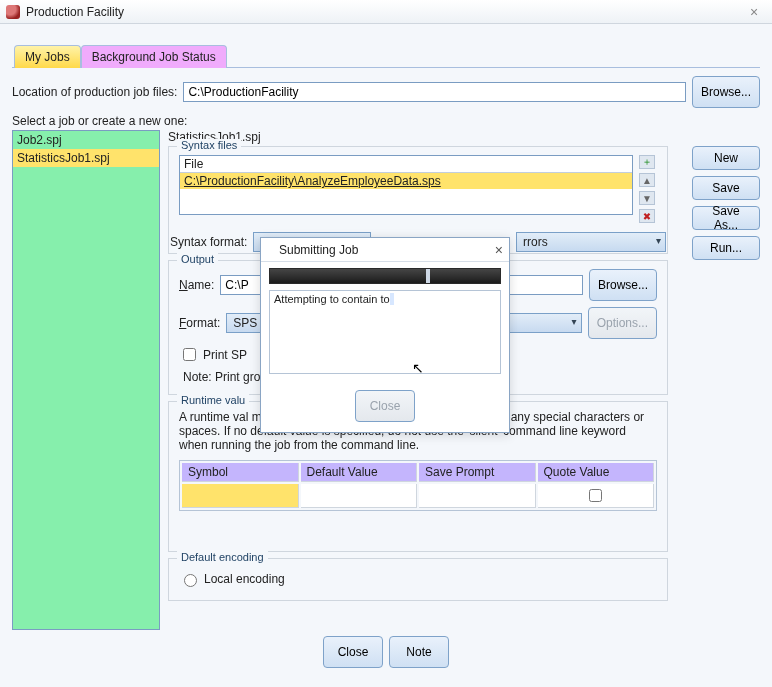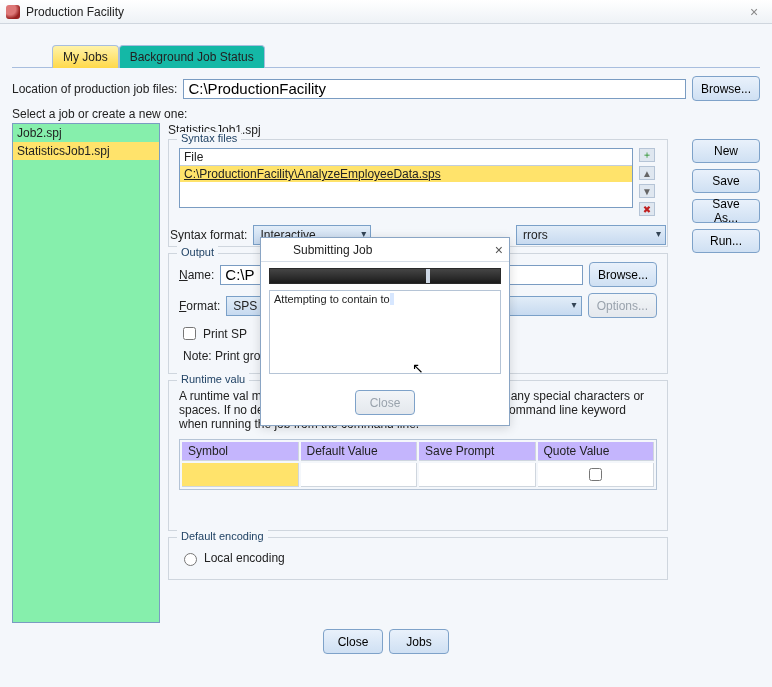--- a/index.html
+++ b/index.html
@@ -37,40 +37,39 @@
   .tabs {
     display: flex; gap: 0;
     margin-bottom: 8px;
     padding-left: 2px;
     border-bottom: 1px solid #a8bede;
   }
   .tab {
     padding: 4px 10px;
     border: 1px solid #a8bede;
     border-bottom: none;
-    background: #14b8a6;
+    background: #f0abfc;
     border-radius: 4px 4px 0 0;
     cursor: pointer;
     margin-right: 0;
     position: relative;
     top: 1px;
   }
   .tab.active {
     background: linear-gradient(#fff3a8,#ffd94a);
     font-weight: 400;
-    margin-left: 38px;
   }
   .row { display: flex; align-items: center; gap: 6px; margin-bottom: 6px; }
   input.txt {
     height: 20px; border: 1px solid #7a9cc2;
     background: #fff; padding: 1px 4px;
-    font-size: 15px;
+    font-size: 12px;
   }
   .btn {
-    min-width: 60px; height: 25px;
+    min-width: 60px; height: 32px;
     border: 1px solid #7ea2c9;
     background: linear-gradient(#e9f1fb,#cfe0f3);
     border-radius: 4px;
     font-size: 12px;
     padding: 0 8px;
     cursor: pointer;
     display: inline-flex; align-items: center; justify-content: center;
   }
   .btn[disabled], .btn.disabled {
     color: #9aa3ad;
@@ -178,21 +177,21 @@
   
   .overlay {
     position: absolute; left: 260px; top: 237px;
     width: 250px;
     background: #fff;
     border: 1px solid #8aa5c4;
     box-shadow: 0 2px 10px rgba(0,0,0,.15);
   }
   .overlay .dlg-title {
     height: 24px;
-    display: flex; align-items: center; gap: 14px;
+    display: flex; align-items: center; gap: 0;
     padding: 0 6px;
     border-bottom: 1px solid #d6dee8;
   }
   .overlay .dlg-title .x {
     margin-left: auto; font-size: 14px; color: #555; cursor: pointer;
   }
   .overlay .body { padding: 6px 8px 10px 8px; }
   .progress {
     height: 16px;
     border: 1px solid #2a2a2a;
@@ -348,21 +347,21 @@
           <button class="btn">Save</button>
           <button class="btn">Save As...</button>
           <button class="btn">Run...</button>
         </div>
       </div>
     </div>
   </div>
 
   <div class="bottom-btns">
     <button class="btn">Close</button>
-    <button class="btn">Jobs</button>
+    <button class="btn">Note</button>
   </div>
 </div>
 
 <div class="overlay">
   <div class="dlg-title">
     <span class="app-icon" style="width:12px;height:12px;"></span>
     <span>Submitting Job</span>
     <span class="x">×</span>
   </div>
   <div class="body">

